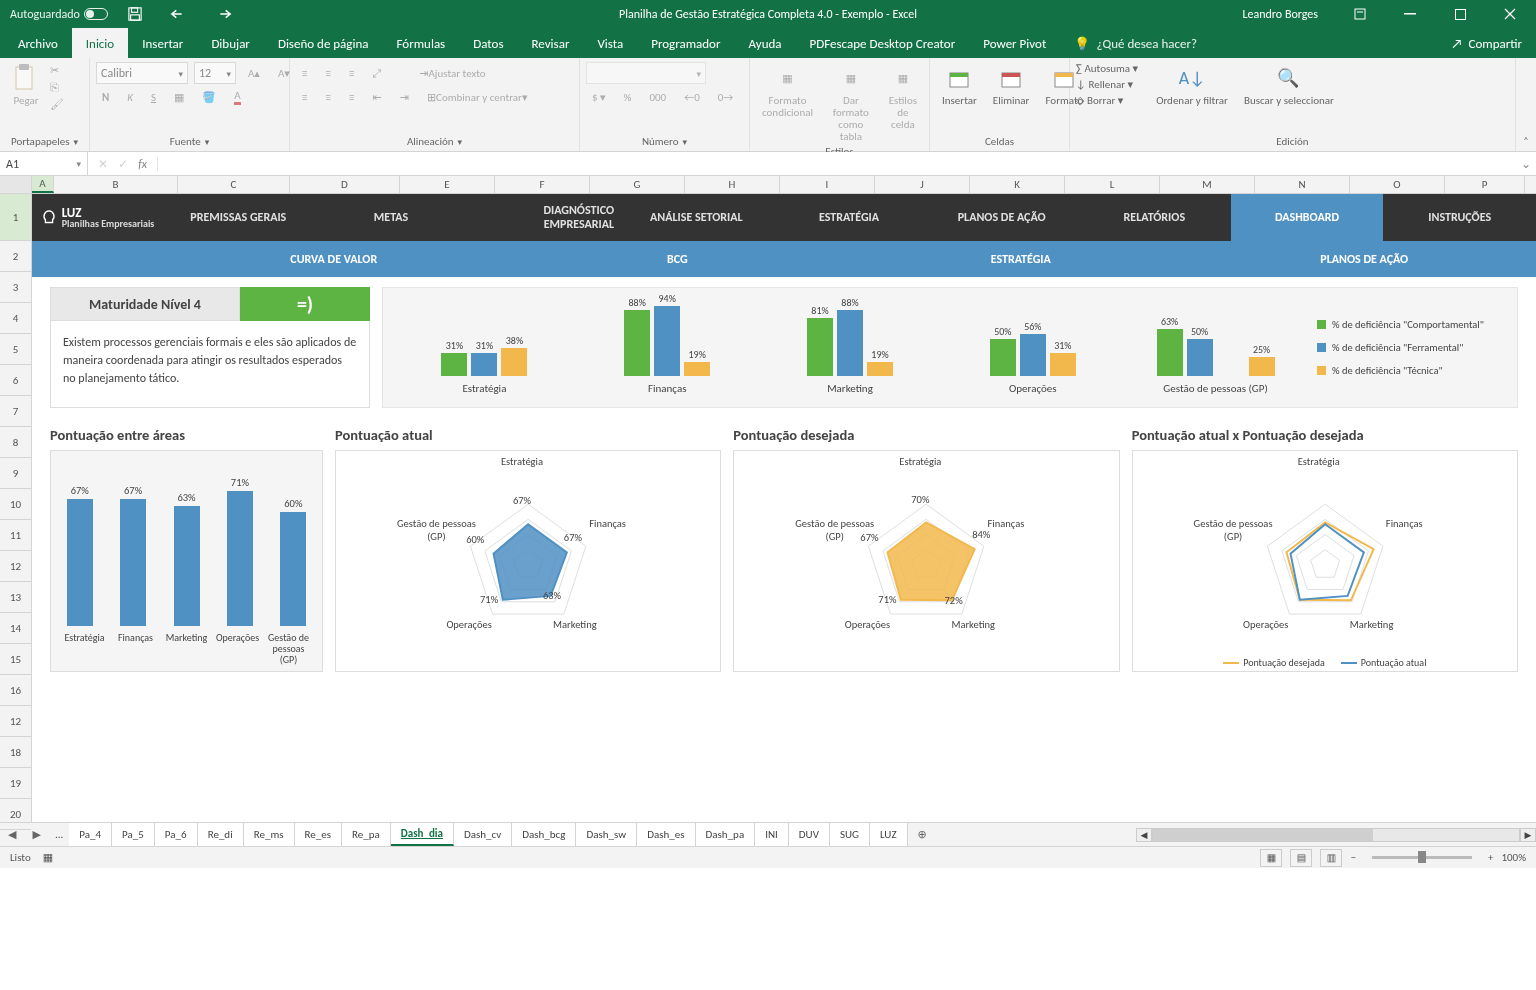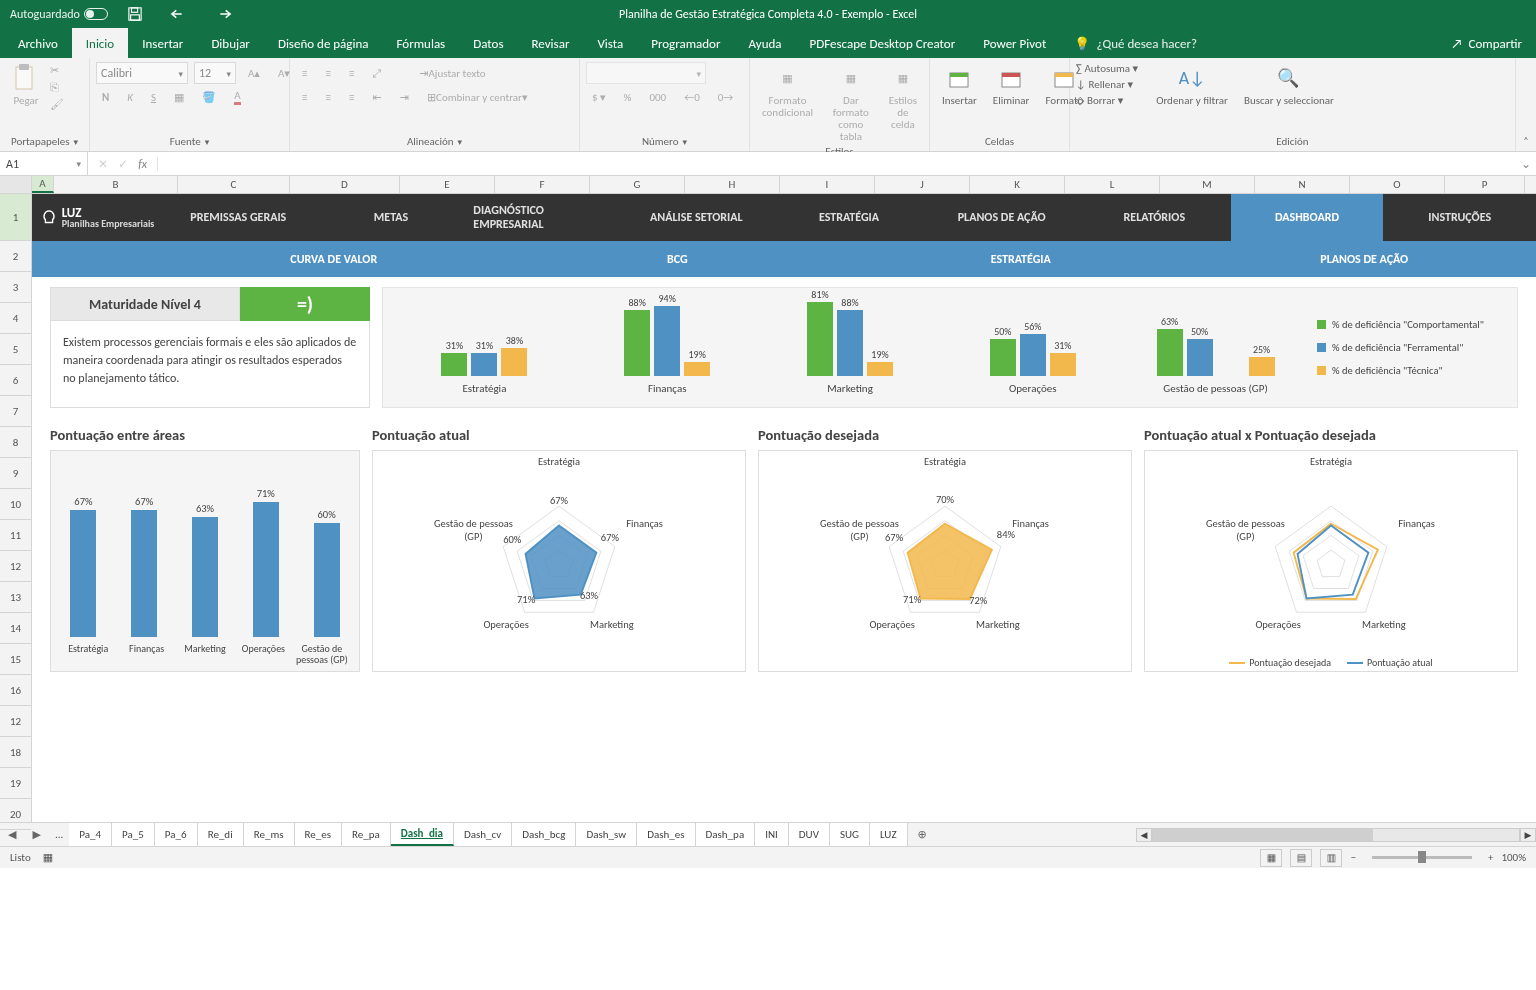--- a/index.html
+++ b/index.html
@@ -57,21 +57,21 @@
 .rowhead { width: 32px; background: #f3f3f3; border-right: 1px solid #d4d4d4; }
 .rowhead .rh { height: 31px; border-bottom: 1px solid #d4d4d4; display: flex; align-items: center; justify-content: center; font-size: 11px; color: #555; }
 .rowhead .rh.first { height: 47px; }
 .rowhead .rh.sel { background: #d9ead3; }
 
 .sheet { flex: 1; position: relative; background: #fff; overflow: hidden; }
 
 
 .dashnav { height: 47px; background: #333333; display: flex; align-items: stretch; color: #e0e0e0; font-size: 12px; font-weight: 600; }
 .dashnav .logo { width: 130px; display: flex; align-items: center; justify-content: center; gap: 4px; font-size: 13px; color: #fff; }
-.dashnav .dtab { flex: 1; display: flex; align-items: center; justify-content: center; cursor: pointer; text-align: left; line-height: 1.15; padding: 0 6px; }
+.dashnav .dtab { flex: 1; display: flex; align-items: center; justify-content: center; cursor: pointer; text-align: right; line-height: 1.15; padding: 0 6px; }
 .dashnav .dtab.active { background: #4f91c3; color: #fff; }
 
 
 .subnav { height: 36px; background: #4f91c3; display: flex; align-items: center; color: #fff; font-size: 12px; font-weight: 600; }
 .subnav .stab { flex: 1; display: flex; align-items: center; justify-content: center; cursor: pointer; height: 28px; }
 .subnav .stab.active { background: #fff; color: #333; margin-top: 8px; }
 .subnav .spacer { width: 130px; }
 
 
 .dash { padding: 10px 18px; }
@@ -151,20 +151,44 @@
           <path d="M7 3 L2 7 L7 11 M2 7 H13 A5 5 0 0 1 13 7"></path>
         </svg>
     </div>
     <div class="icon-btn">
       <svg width="18" height="14" viewBox="0 0 20 14" fill="none" stroke="#fff" stroke-width="1.6">
           <path d="M13 3 L18 7 L13 11 M18 7 H7"></path>
         </svg>
     </div>
   </div>
   <div class="title">Planilha de Gestão Estratégica Completa 4.0 - Exemplo - Excel</div>
+  <div class="right">
+    <div class="user">Leandro Borges</div>
+    <div class="win-btn">
+        <svg width="12" height="12" stroke="#fff" fill="none">
+          <rect x="1" y="1" width="10" height="10"></rect>
+          <path d="M3 4h6"></path>
+        </svg>
+      </div>
+    <div class="win-btn">
+        <svg width="12" height="2">
+          <rect width="12" height="1.5" fill="#fff"></rect>
+        </svg>
+      </div>
+    <div class="win-btn">
+        <svg width="11" height="11" stroke="#fff" fill="none">
+          <rect x="0.5" y="0.5" width="10" height="10"></rect>
+        </svg>
+      </div>
+    <div class="win-btn">
+        <svg width="12" height="12" stroke="#fff" stroke-width="1.3">
+          <path d="M1 1 L11 11 M11 1 L1 11"></path>
+        </svg>
+      </div>
+  </div>
 </div>
 
 <div class="menubar" id="menubar">
     <div class="mtab">Archivo</div>
     <div class="mtab active">Inicio</div>
     <div class="mtab">Insertar</div>
     <div class="mtab">Dibujar</div>
     <div class="mtab">Diseño de página</div>
     <div class="mtab">Fórmulas</div>
     <div class="mtab">Datos</div>
@@ -487,21 +511,21 @@
                     <div class="lbl">94%</div>
                   </div>
                   <div class="defbar" style="height: 14.25px; background: rgb(242, 184, 76);">
                     <div class="lbl">19%</div>
                   </div>
                 </div>
                 <div class="defcat">Finanças</div>
               </div>
               <div class="defgroup">
                 <div class="defbars">
-                  <div class="defbar" style="height: 74px; background: rgb(94, 180, 67);">
+                  <div class="defbar" style="height: 58px; background: rgb(94, 180, 67);">
                     <div class="lbl">81%</div>
                   </div>
                   <div class="defbar" style="height: 66px; background: rgb(79, 145, 195);">
                     <div class="lbl">88%</div>
                   </div>
                   <div class="defbar" style="height: 14.25px; background: rgb(242, 184, 76);">
                     <div class="lbl">19%</div>
                   </div>
                 </div>
                 <div class="defcat">Marketing</div>
@@ -545,21 +569,21 @@
                 <span>% de deficiência "Ferramental"</span>
               </div>
               <div class="li">
                 <div class="sw" style="background:#f2b84c"></div>
                 <span>% de deficiência "Técnica"</span>
               </div>
             </div>
         </div>
       </div>
       <div class="chartrow">
-        <div class="chartwrap" style="width:310px">
+        <div class="chartwrap" style="width:273px">
           <div class="ctitle" style="font-size:14.5px;font-weight:700;margin-bottom:6px">Pontuação entre áreas</div>
           <div class="chartbox barchart" style="margin-top:0;height:222px">
             <div class="bars" id="areabars">
                 <div class="bw">
                   <div class="b" style="height: 127.3px;">
                     <div class="lbl">67%</div>
                   </div>
                 </div>
                 <div class="bw">
                   <div class="b" style="height: 127.3px;">

